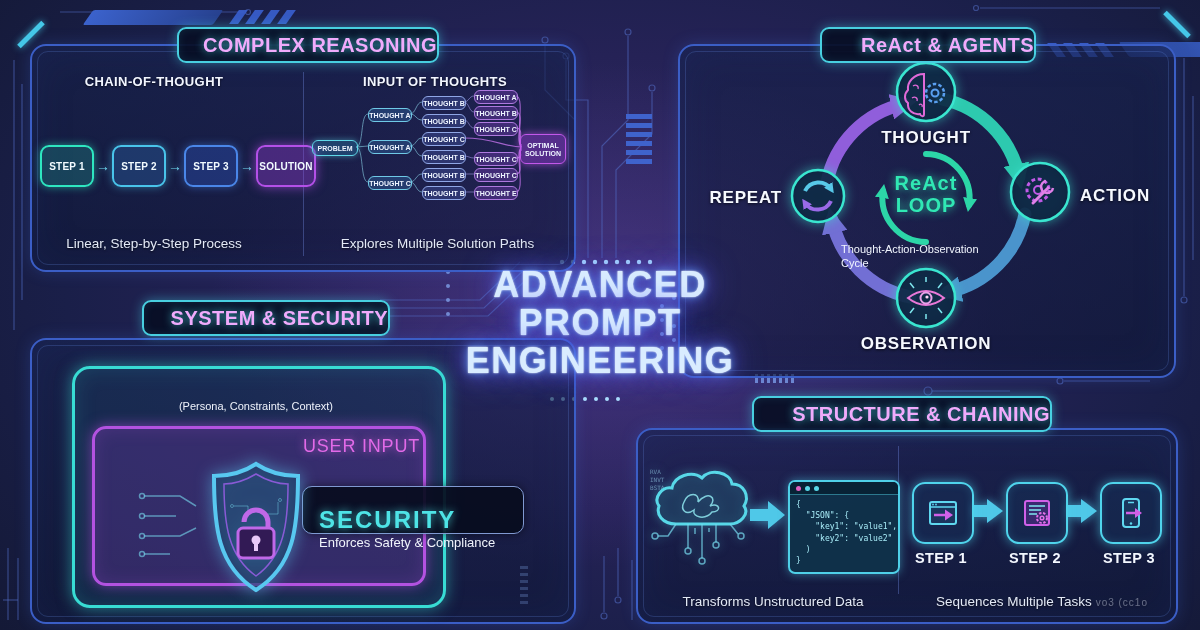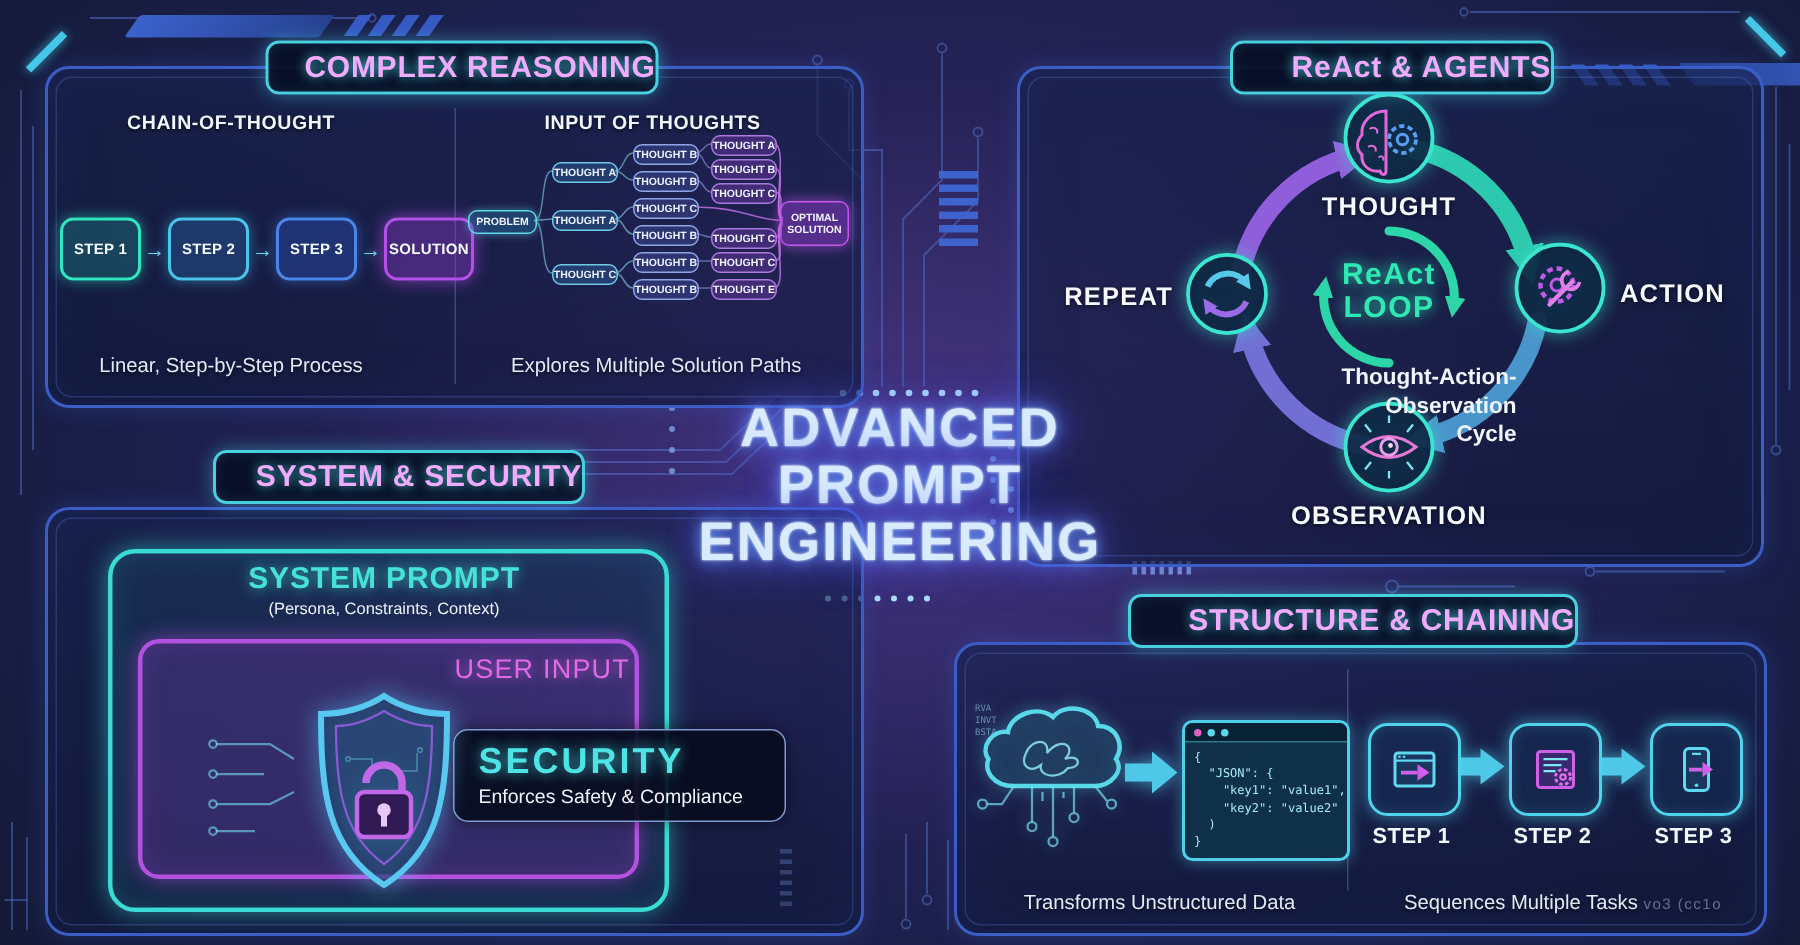--- a/index.html
+++ b/index.html
@@ -44,34 +44,34 @@
   .tn-1{border:1px solid #6fc9e6;background:rgba(50,110,170,.38);}
   .tn-2{border:1px solid #8fa6e6;background:rgba(70,90,170,.38);}
   .tn-3{border:1px solid #ad79de;background:rgba(118,62,180,.40);}
   .tn-opt{border:1.4px solid #c258ea;background:rgba(152,62,212,.45);box-shadow:0 0 9px rgba(194,88,234,.7);
     flex-direction:column;gap:1px;font-size:7px;}
 
   
   .rnode-label{position:absolute;font-weight:bold;font-size:17px;letter-spacing:.8px;color:#f6f9ff;text-shadow:0 1px 3px rgba(0,0,0,.7);}
   .react-center-line{position:absolute;width:100px;text-align:center;font-weight:bold;font-size:20px;color:#30e8b4;
     letter-spacing:1px;text-shadow:0 0 10px rgba(48,232,180,.9);}
-  .react-caption{position:absolute;width:170px;text-align:right;font-size:15px;font-weight:bold;color:#f2f6ff;line-height:1.25;}
+  .react-caption{position:absolute;width:170px;text-align:left;font-size:11px;font-weight:normal;color:#f2f6ff;line-height:1.25;}
 
   
   .teal-box{position:absolute;left:72px;top:366px;width:368px;height:236px;border:3px solid #38dcd4;border-radius:18px;
     background:rgba(28,88,120,.20);box-shadow:0 0 16px rgba(56,220,212,.55), inset 0 0 22px rgba(56,220,212,.15);z-index:4;}
   .purple-box{position:absolute;left:92px;top:426px;width:328px;height:154px;border:3px solid #b352e0;border-radius:14px;
     background:rgba(148,58,200,.24);box-shadow:0 0 14px rgba(179,82,224,.6), inset 0 0 18px rgba(179,82,224,.18);z-index:5;}
   .sp-title{position:absolute;left:72px;top:375px;width:368px;text-align:center;font-weight:bold;font-size:20px;color:#46e2da;
     letter-spacing:.6px;text-shadow:0 0 9px rgba(70,226,218,.8);z-index:6;}
   .sp-sub{position:absolute;left:72px;top:400px;width:368px;text-align:center;font-size:11px;color:#eef2fb;z-index:6;}
   .ui-title{position:absolute;left:92px;top:436px;width:328px;text-align:right;font-weight:normal;font-size:18px;color:#e26ae8;
     letter-spacing:.8px;text-shadow:0 0 9px rgba(226,106,232,.85);z-index:6;}
-  .sec-badge{position:absolute;left:302px;top:486px;width:222px;height:62px;border:1.5px solid #8099d2;border-radius:10px;
-    background:rgba(8,12,30,.93);z-index:6;padding:7px 0 0 16px;box-sizing:border-box;box-shadow:0 0 10px rgba(0,0,0,.5);}
+  .sec-badge{position:absolute;left:302px;top:486px;width:222px;height:48px;border:1.5px solid #8099d2;border-radius:10px;
+    background:rgba(8,12,30,.93);z-index:6;padding:19px 0 0 16px;box-sizing:border-box;box-shadow:0 0 10px rgba(0,0,0,.5);}
   .sec-badge-title{font-weight:bold;font-size:24px;letter-spacing:2px;color:#4ee4e6;text-shadow:0 0 9px rgba(78,228,230,.8);}
   .sec-badge-sub{font-size:13px;color:#f0f4fc;margin-top:1px;}
 
   
   .code-win{position:absolute;left:788px;top:480px;width:108px;height:90px;border:2px solid #4fd0e8;border-radius:7px;
     background:rgba(14,52,74,.85);box-shadow:0 0 10px rgba(79,208,232,.5);overflow:hidden;z-index:5;}
   .code-bar{height:12px;background:rgba(8,34,52,.95);display:flex;align-items:center;gap:4px;padding-left:6px;border-bottom:1px solid rgba(79,208,232,.5);}
   .dot{width:5px;height:5px;border-radius:50%;}
   .code-body{padding:4px 6px;font-family:"DejaVu Sans Mono","Liberation Mono",monospace;font-size:8px;line-height:1.4;color:#a8ecf8;}
   .code-line{white-space:pre;}
@@ -365,21 +365,20 @@
     <div>ADVANCED</div>
     <div>PROMPT</div>
     <div>ENGINEERING</div>
   </div>
 
   <section class="panel" style="left:30px;top:338px;width:542px;height:282px;"></section>
   <div class="hdr" style="left:142px;top:300px;width:244px;height:32px;">
     <span>SYSTEM &amp; SECURITY</span>
   </div>
   <div class="teal-box"></div>
-  <div class="sp-title">SYSTEM PROMPT</div>
   <div class="sp-sub">(Persona, Constraints, Context)</div>
   <div class="purple-box"></div>
   <div class="ui-title">USER INPUT</div>
 
   <svg class="abs" style="left:138px;top:486px;z-index:5;" width="70" height="80" viewBox="0 0 70 80">
     <g stroke="rgba(120,220,240,.6)" stroke-width="1.5" fill="none">
       <path d="M6,10 H42 L58,20"></path>
         <path d="M6,30 H38"></path>
         <path d="M6,50 H42 L58,42"></path>
         <path d="M6,68 H32"></path>

